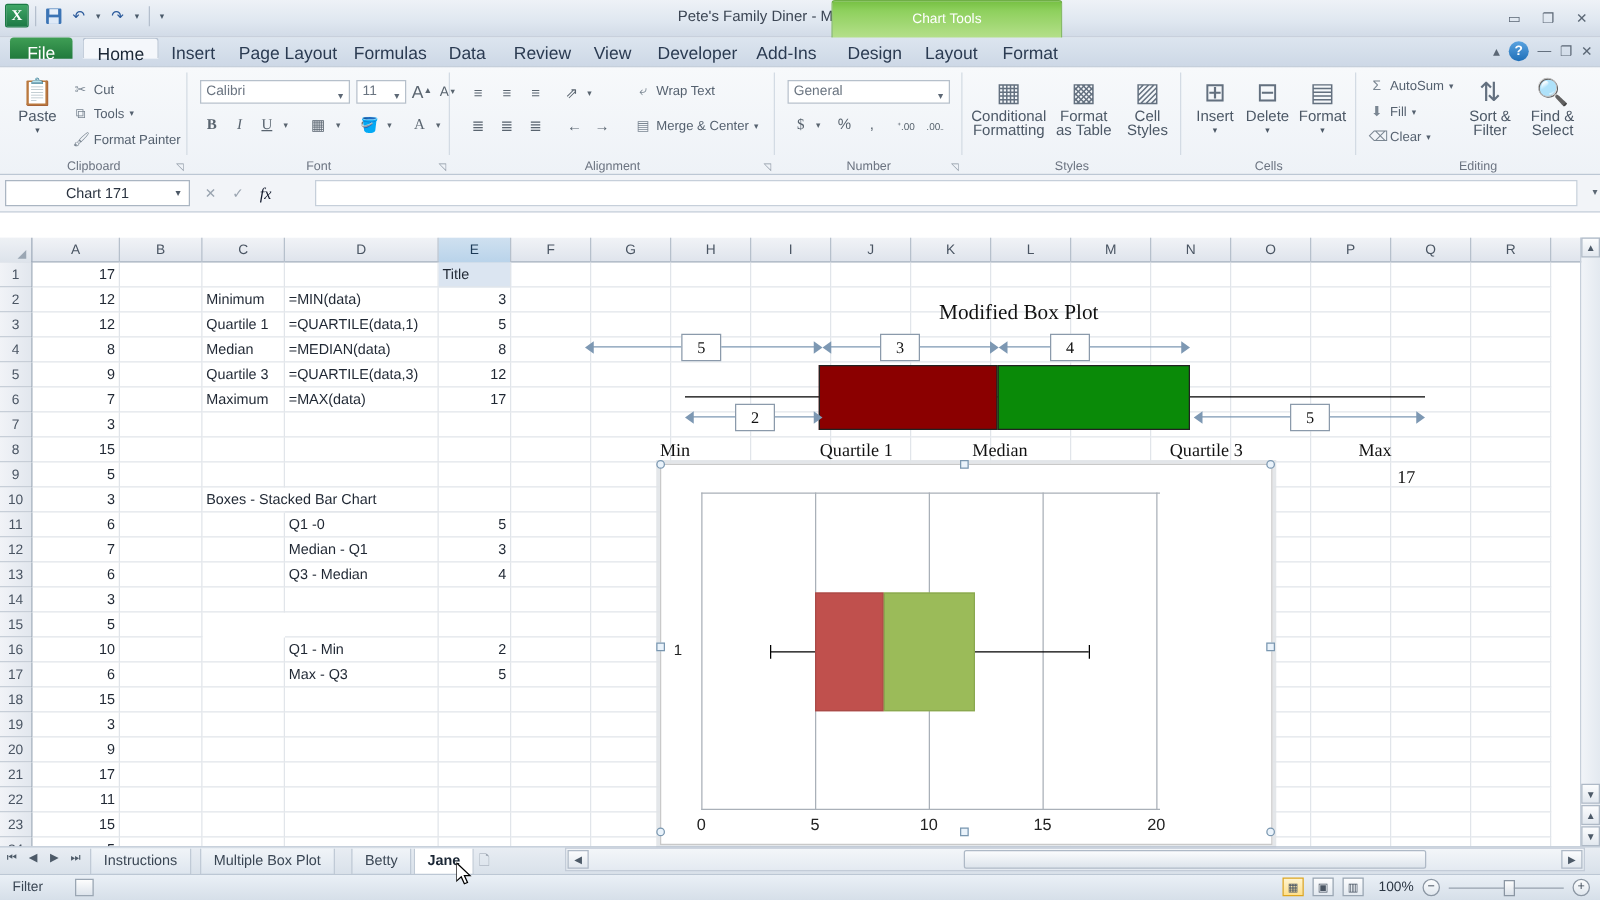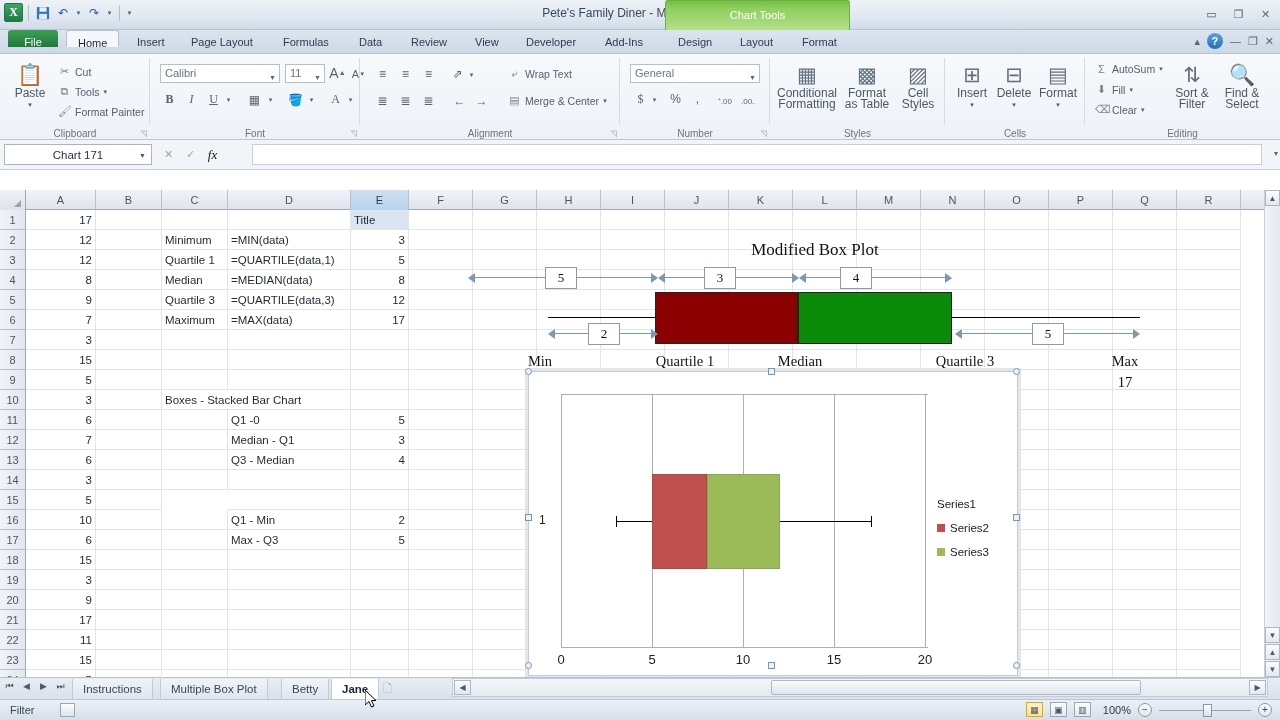--- a/index.html
+++ b/index.html
@@ -49,21 +49,21 @@
   .charttools span { display:block; text-align:center; margin-top:8px; font-size:11px; color:#ffffff;}
 
   
   .tabstrip {
     position:absolute; left:0; top:30px; width:1280px; height:24px;
     background:linear-gradient(#dce5ef,#cdd8e6);
     border-bottom:1px solid #b6c2d1;
   }
   .tab {
     position:absolute; top:0; height:17px; padding:0 11px; line-height:24px;
-    font-size:11px; color:#2b3b52; cursor:pointer; white-space:nowrap;
+    font-size:14px; color:#2b3b52; cursor:pointer; white-space:nowrap;
   }
   .tab.file {
     left:8px; background:linear-gradient(#3f9e55,#217a3c); color:#fff;
     border-top-left-radius:3px;border-top-right-radius:3px; width:50px; text-align:center; padding:0;
   }
   .tab.active {
     background:#f4f7fb; border:1px solid #b6c2d1; border-bottom:1px solid #f4f7fb;
     border-top-left-radius:3px;border-top-right-radius:3px; color:#1b2735;
   }
   .helpicons { position:absolute; right:6px; top:3px; display:flex; gap:7px; align-items:center;}
@@ -1077,21 +1077,21 @@
       <div class="lh"></div>
       <div class="ln"></div>
       <div class="rh"></div>
     </div>
     <div class="vbox" style="left:572px; top:83px;">5</div>
 
     <div class="dlab" style="left:50px; top:113px; width:60px;">Min</div>
     <div class="dlab" style="left:180px; top:113px; width:90px;">Quartile 1</div>
     <div class="dlab" style="left:300px; top:113px; width:80px;">Median</div>
     <div class="dlab" style="left:460px; top:113px; width:90px;">Quartile 3</div>
-    <div class="dlab" style="left:640px; top:113px; width:50px;">Max</div>
+    <div class="dlab" style="left:615px; top:113px; width:50px;">Max</div>
     <div class="dlab" style="left:640px; top:134px; width:50px;">17</div>
   </div>
 
   <div class="chartobj">
     <div class="plot">
       <div class="plotborder"></div>
       <div class="gl" style="left:0px;"></div>
       <div class="gl" style="left:91px;"></div>
       <div class="gl" style="left:182px;"></div>
       <div class="gl" style="left:273px;"></div>
@@ -1107,33 +1107,20 @@
 
       <div class="catlbl" style="left:-22px; top:119px;">1</div>
 
       <div class="xtick" style="left:0px;">0</div>
       <div class="xtick" style="left:91px;">5</div>
       <div class="xtick" style="left:182px;">10</div>
       <div class="xtick" style="left:273px;">15</div>
       <div class="xtick" style="left:364px;">20</div>
     </div>
 
-    <div class="legend">
-      <div class="lrow nosw">
-        <span>Series1</span>
-      </div>
-      <div class="lrow">
-        <span class="sw" style="background:#c0504d;"></span>
-        <span>Series2</span>
-      </div>
-      <div class="lrow">
-        <span class="sw" style="background:#9bbb59;"></span>
-        <span>Series3</span>
-      </div>
-    </div>
 
     <div class="handle rnd" style="left:-4px; top:-4px;"></div>
     <div class="handle" style="left:239px; top:-4px;"></div>
     <div class="handle rnd" style="left:484px; top:-4px;"></div>
     <div class="handle" style="left:-4px; top:142px;"></div>
     <div class="handle" style="left:484px; top:142px;"></div>
     <div class="handle rnd" style="left:-4px; top:290px;"></div>
     <div class="handle" style="left:239px; top:290px;"></div>
     <div class="handle rnd" style="left:484px; top:290px;"></div>
   </div>

